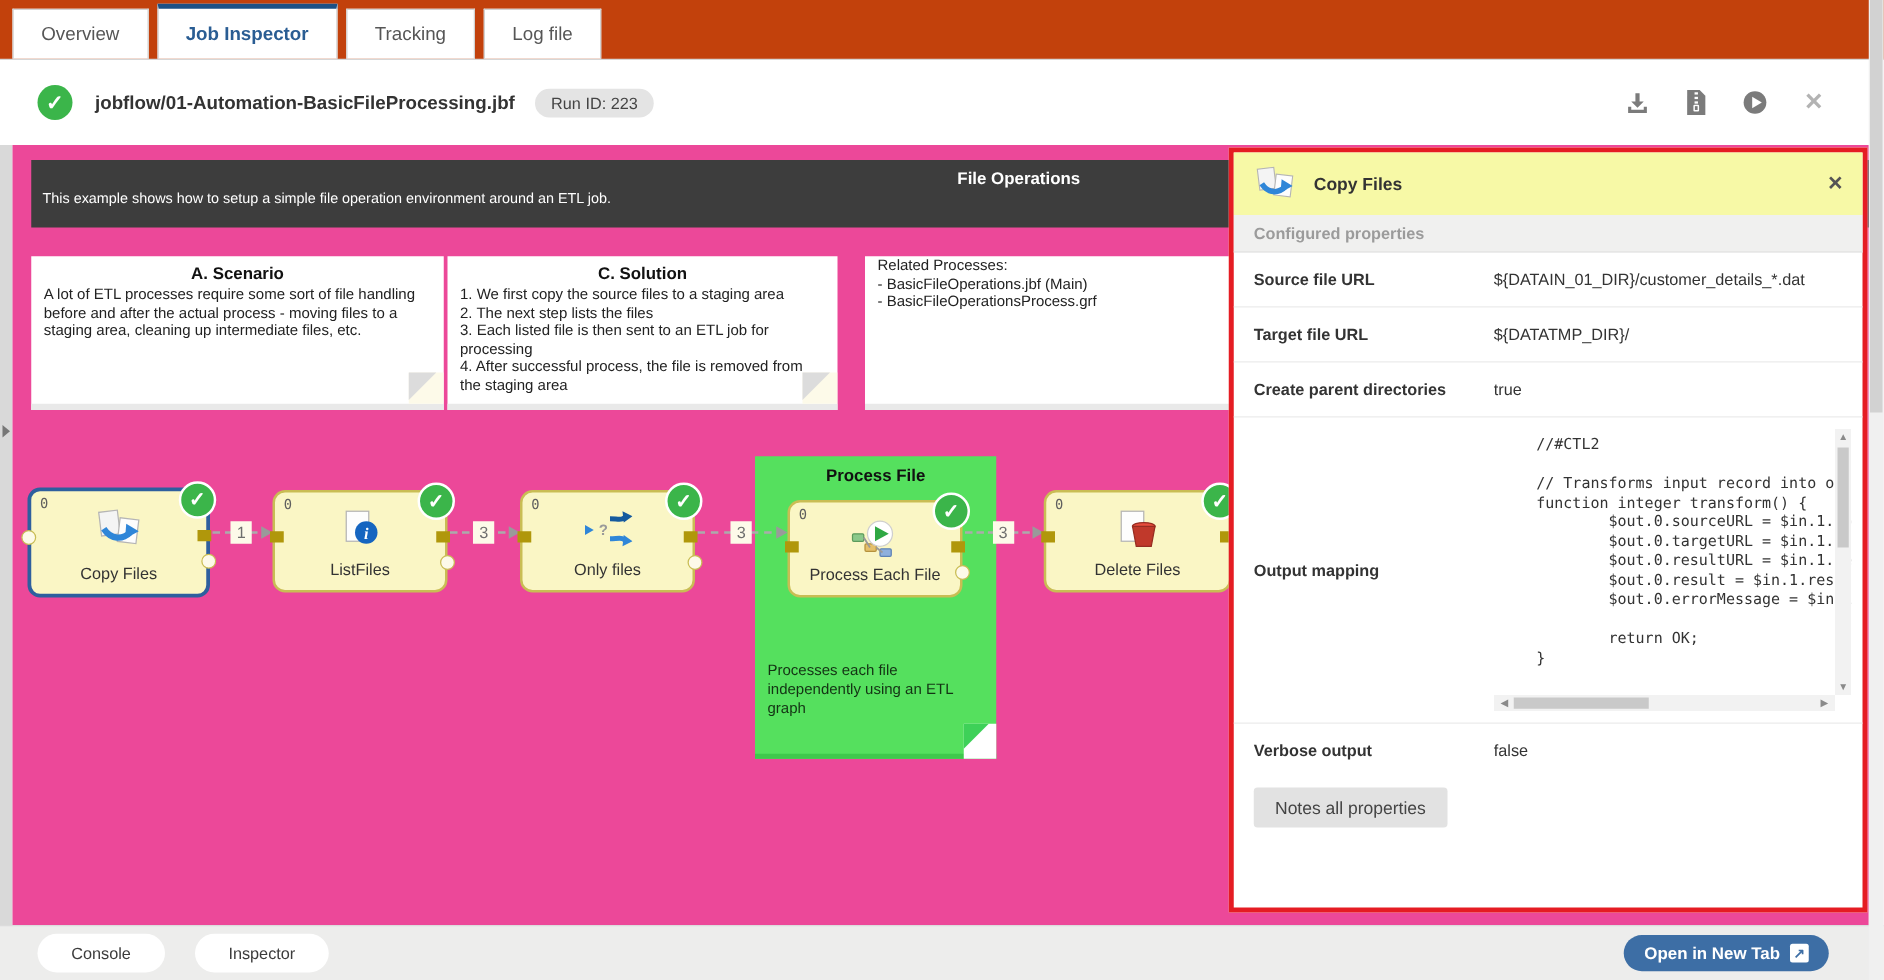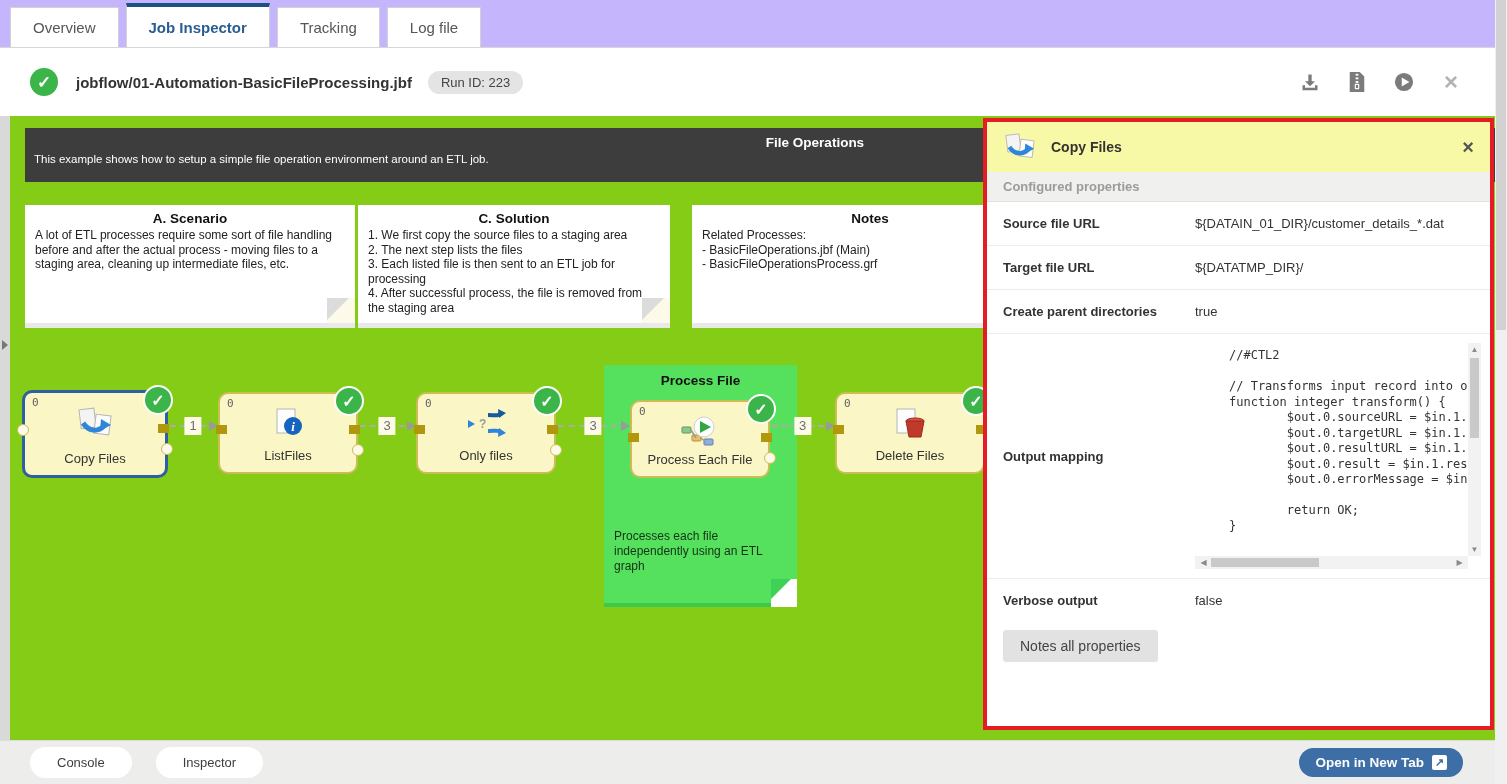--- a/index.html
+++ b/index.html
@@ -1,20 +1,20 @@
 <!DOCTYPE html>
 <html><head>
 <meta charset="utf-8">
 <style>
   * { box-sizing: border-box; margin: 0; padding: 0; }
   body { font-family: "Liberation Sans", sans-serif; background:#fff; }
   .app { position:relative; width:1507px; height:784px; background:#fff; overflow:hidden; }
 
   
-  .tabbar { position:absolute; top:0; left:0; right:0; height:48px; background:#c4b5fd;
+  .tabbar { position:absolute; top:0; left:0; right:0; height:48px; background:#c2410c;
             border-bottom:1px solid #d6d6d6; display:flex; align-items:flex-end; padding-left:10px; }
   .tab { background:#fff; border:1px solid #d2d2d2; border-bottom:none; height:40px;
          display:flex; align-items:center; padding:0 22px; font-size:15px; color:#565656;
          margin-right:7px; cursor:pointer; }
   .tab.active { height:44px; border-top:4px solid #1d5186; color:#2a5d93; font-weight:bold; }
 
   
   .titlebar { position:absolute; top:48px; left:0; right:12px; height:68px; background:#fff;
               display:flex; align-items:center; padding-left:30px; }
   .check-lg { width:28px; height:28px; border-radius:50%; background:#3bb54a; color:#fff;
@@ -25,21 +25,21 @@
   .tools { margin-left:auto; display:flex; align-items:center; gap:27px; margin-right:34px; }
   .tool { width:20px; height:20px; cursor:pointer; display:flex; align-items:center; justify-content:center; }
   .tool svg { display:block; }
   .tool-close { color:#b3b3b3; font-size:24px; font-weight:bold; line-height:20px; }
 
   
   .gutter { position:absolute; left:0; top:116px; bottom:0; width:10px; background:#d9d9d9; }
   .gutter-arrow { position:absolute; left:2px; top:340px; width:0; height:0;
                   border-left:6px solid #777; border-top:5px solid transparent; border-bottom:5px solid transparent; }
   .canvas { position:absolute; left:10px; top:116px; right:12px; bottom:44px;
-            background:#84cc16; overflow:hidden; }
+            background:#ec4899; overflow:hidden; }
 
   .banner { position:absolute; left:15px; top:12px; width:1580px; height:54px; background:#3d3d3d; color:#fff; }
   .banner-title { text-align:center; font-weight:bold; font-size:13.5px; margin-top:7px; }
   .banner-desc { font-size:11.5px; margin:3px 0 0 9px; }
 
   .note { position:absolute; top:89px; height:123px; background:#fff; border-bottom:5px solid #e9e9e9;
           overflow:hidden; }
   .note-1 { left:15px;  width:330px; }
   .note-2 { left:348px; width:312px; }
   .note-3 { left:682px; width:356px; }
@@ -192,21 +192,20 @@
     </div>
     <div class="note note-2">
       <div class="note-title">C. Solution</div>
       <div class="note-body">1. We first copy the source files to a staging area
 2. The next step lists the files
 3. Each listed file is then sent to an ETL job for processing
 4. After successful process, the file is removed from the staging area</div>
       <div class="fold"></div>
     </div>
     <div class="note note-3">
-      <div class="note-title">Notes</div>
       <div class="note-body">Related Processes:
 - BasicFileOperations.jbf (Main)
 - BasicFileOperationsProcess.grf</div>
       <div class="fold"></div>
     </div>
 
     <div class="gcontainer">
       <div class="gc-title">Process File</div>
       <div class="gc-note">Processes each file independently using an ETL graph</div>
       <div class="gc-fold"></div>

